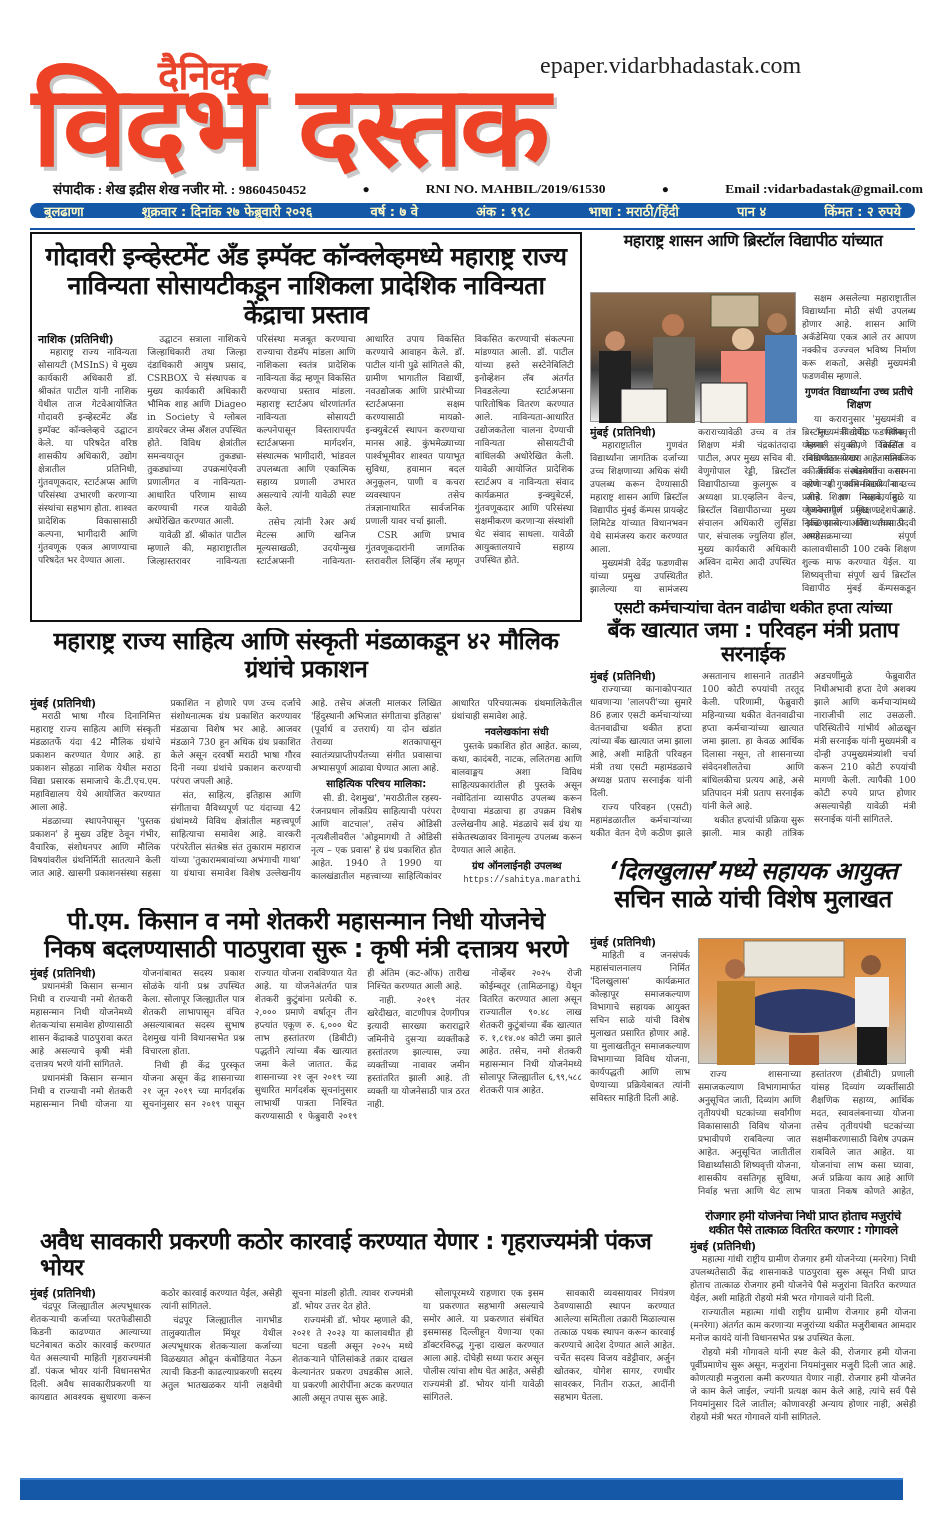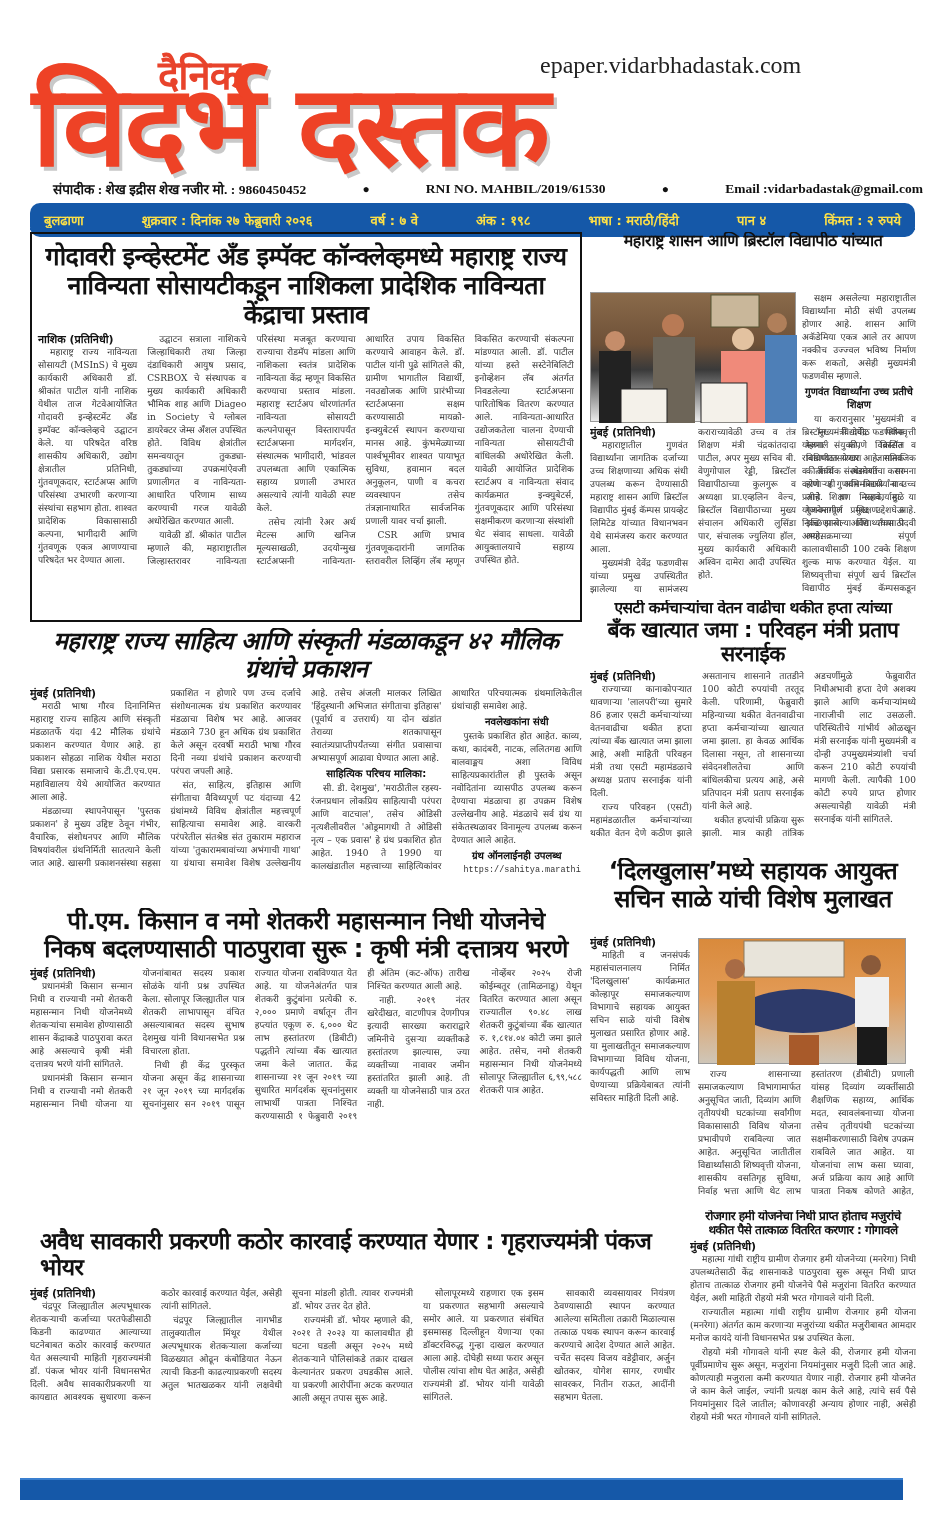--- a/index.html
+++ b/index.html
@@ -5,21 +5,21 @@
   * { box-sizing: border-box; margin: 0; padding: 0; }
   html, body { width: 945px; height: 1518px; background: #fff; overflow: hidden; }
   body { font-family: "DejaVu Serif", serif; color: #222; position: relative; }
 
   .masthead { position: absolute; left: 0; top: 0; width: 945px; height: 230px; }
   .daink { position: absolute; left: 158px; top: 46px; font-family: "DejaVu Sans", sans-serif; font-weight: bold; font-size: 40px; color: #e8432b; letter-spacing: -1px; }
   .brand { position: absolute; left: 32px; top: 70px; font-family: "DejaVu Sans", sans-serif; font-weight: bold; font-size: 112px; line-height: 112px; color: #ee4226; text-shadow: 3px 4px 0 #c9c9c9; letter-spacing: -4px; white-space: nowrap; transform: scaleX(1.05); transform-origin: left; }
   .epaper { position: absolute; left: 540px; top: 52px; font-family: "Liberation Serif", serif; font-size: 24px; color: #222; }
   .infoline { position: absolute; left: 40px; top: 180px; width: 870px; font-family: "Liberation Serif", serif; font-size: 13.5px; color: #111; display: flex; justify-content: space-between; align-items: center; font-weight: bold; margin-left: 13px; }
   .infoline .dot { font-size: 12px; }
-  .bluebar { position: absolute; left: 30px; top: 203px; width: 885px; height: 34px; background: #1558a8; border-radius: 10px; color: #fde047; font-family: "DejaVu Sans", sans-serif; font-size: 13px; display: flex; justify-content: space-between; align-items: center; padding: 0 14px; font-weight: bold; }
+  .bluebar { position: absolute; left: 30px; top: 203px; width: 885px; height: 15px; background: #1558a8; border-radius: 10px; color: #fef9c3; font-family: "DejaVu Sans", sans-serif; font-size: 13px; display: flex; justify-content: space-between; align-items: center; padding: 0 14px; font-weight: bold; }
   .rule { position: absolute; left: 30px; top: 228px; width: 885px; height: 2px; background: #1558a8; }
 
   .story { position: absolute; overflow: hidden; }
   .boxed { border: 2px solid #111; }
   .hl { font-family: "DejaVu Sans", sans-serif; font-weight: bold; color: #111; text-align: center; line-height: 1.15; letter-spacing: -0.5px; }
   .dateline { font-family: "DejaVu Sans", sans-serif; font-weight: bold; font-size: 11px; color: #111; }
   .body { font-size: 9px; line-height: 13px; color: #333; text-align: justify; column-gap: 10px; }
   .body p { text-indent: 12px; margin-bottom: 1px; }
   .sub { font-family: "DejaVu Sans", sans-serif; font-weight: bold; font-size: 10px; text-align: center; color: #111; margin: 2px 0; }
   .photo { position: absolute; border: 1px solid #999; }
@@ -89,21 +89,21 @@
   </div>
   <div class="body" style="position:absolute; left:0; top:194px; width:206px; height:170px; column-count:2;">
     <div class="dateline">मुंबई (प्रतिनिधी)</div>
     <p>महाराष्ट्रातील गुणवंत विद्यार्थ्यांना जागतिक दर्जाच्या उच्च शिक्षणाच्या अधिक संधी उपलब्ध करून देण्यासाठी महाराष्ट्र शासन आणि ब्रिस्टॉल विद्यापीठ मुंबई कॅम्पस प्रायव्हेट लिमिटेड यांच्यात विधानभवन येथे सामंजस्य करार करण्यात आला.</p>
     <p>मुख्यमंत्री देवेंद्र फडणवीस यांच्या प्रमुख उपस्थितीत झालेल्या या सामंजस्य कराराच्यावेळी उच्च व तंत्र शिक्षण मंत्री चंद्रकांतदादा पाटील, अपर मुख्य सचिव बी. वेणुगोपाल रेड्डी, ब्रिस्टॉल विद्यापीठाच्या कुलगुरू व अध्यक्षा प्रा.एव्हलिन वेल्च, ब्रिस्टॉल विद्यापीठाच्या मुख्य संचालन अधिकारी लुसिंडा पार, संचालक ज्युलिया हॉल, मुख्य कार्यकारी अधिकारी अश्विन दामेरा आदी उपस्थित होते.</p>
     <p>मुख्यमंत्री देवेंद्र फडणवीस म्हणाले की, ब्रिस्टॉल विद्यापीठासारख्या जागतिक कीर्तीच्या संस्थेसोबत करार होणे ही अभिमानाची बाब आहे. या सहकार्यामुळे गुणवत्तापूर्ण शिक्षण घेऊ इच्छिणाऱ्या आणि त्यासाठी आहे.</p>
   </div>
 </div>
 
 <div class="story" style="left:30px; top:628px; width:552px; height:272px;">
-  <div class="hl" style="font-size:24px; margin-bottom:4px;font-style:italic;">महाराष्ट्र राज्य साहित्य आणि संस्कृती मंडळाकडून ४२ मौलिक ग्रंथांचे प्रकाशन</div>
+  <div class="hl" style="font-size:24px; margin-bottom:14px;">महाराष्ट्र राज्य साहित्य आणि संस्कृती मंडळाकडून ४२ मौलिक ग्रंथांचे प्रकाशन</div>
   <div class="body" style="column-count:4; height:232px;">
     <div class="dateline">मुंबई (प्रतिनिधी)</div>
     <p>मराठी भाषा गौरव दिनानिमित्त महाराष्ट्र राज्य साहित्य आणि संस्कृती मंडळातर्फे यंदा 42 मौलिक ग्रंथांचे प्रकाशन करण्यात येणार आहे. हा प्रकाशन सोहळा नाशिक येथील मराठा विद्या प्रसारक समाजाचे के.टी.एच.एम. महाविद्यालय येथे आयोजित करण्यात आला आहे.</p>
     <p>मंडळाच्या स्थापनेपासून 'पुस्तक प्रकाशन' हे मुख्य उद्दिष्ट ठेवून गंभीर, वैचारिक, संशोधनपर आणि मौलिक विषयांवरील ग्रंथनिर्मिती सातत्याने केली जात आहे. खासगी प्रकाशनसंस्था सहसा प्रकाशित न होणारे पण उच्च दर्जाचे संशोधनात्मक ग्रंथ प्रकाशित करण्यावर मंडळाचा विशेष भर आहे. आजवर मंडळाने 730 हून अधिक ग्रंथ प्रकाशित केले असून दरवर्षी मराठी भाषा गौरव दिनी नव्या ग्रंथांचे प्रकाशन करण्याची परंपरा जपली आहे.</p>
     <p>संत, साहित्य, इतिहास आणि संगीताचा वैविध्यपूर्ण पट यंदाच्या 42 ग्रंथांमध्ये विविध क्षेत्रांतील महत्त्वपूर्ण साहित्याचा समावेश आहे. वारकरी परंपरेतील संतश्रेष्ठ संत तुकाराम महाराज यांच्या 'तुकारामबावांच्या अभंगाची गाथा' या ग्रंथाचा समावेश विशेष उल्लेखनीय आहे. तसेच अंजली मालकर लिखित 'हिंदुस्थानी अभिजात संगीताचा इतिहास' (पूर्वार्ध व उत्तरार्ध) या दोन खंडांत तेराव्या शतकापासून स्वातंत्र्यप्राप्तीपर्यंतच्या संगीत प्रवासाचा अभ्यासपूर्ण आढावा घेण्यात आला आहे.</p>
     <div class="sub">साहित्यिक परिचय मालिका:</div>
     <p>सी. डी. देशमुख', 'मराठीतील रहस्य-रंजनप्रधान लोकप्रिय साहित्याची परंपरा आणि वाटचाल', तसेच ओडिसी नृत्यशैलीवरील 'ओड्रमागधी ते ओडिसी नृत्य – एक प्रवास' हे ग्रंथ प्रकाशित होत आहेत. 1940 ते 1990 या कालखंडातील महत्त्वाच्या साहित्यिकांवर आधारित परिचयात्मक ग्रंथमालिकेतील ग्रंथांचाही समावेश आहे.</p>
     <div class="sub">नवलेखकांना संधी</div>
     <p>पुस्तके प्रकाशित होत आहेत. काव्य, कथा, कादंबरी, नाटक, ललितगद्य आणि बालवाङ्मय अशा विविध साहित्यप्रकारांतील ही पुस्तके असून नवोदितांना व्यासपीठ उपलब्ध करून देण्याचा मंडळाचा हा उपक्रम विशेष उल्लेखनीय आहे. मंडळाचे सर्व ग्रंथ या संकेतस्थळावर विनामूल्य उपलब्ध करून देण्यात आले आहेत.</p>
     <div class="sub">ग्रंथ ऑनलाईनही उपलब्ध</div>
@@ -116,21 +116,21 @@
   <div class="hl" style="font-size:21px; margin-bottom:4px;">बँक खात्यात जमा : परिवहन मंत्री प्रताप सरनाईक</div>
   <div class="body" style="column-count:3; height:196px;">
     <div class="dateline">मुंबई (प्रतिनिधी)</div>
     <p>राज्याच्या कानाकोपऱ्यात धावणाऱ्या 'लालपरी'च्या सुमारे 86 हजार एसटी कर्मचाऱ्यांच्या वेतनवाढीचा थकीत हप्ता त्यांच्या बँक खात्यात जमा झाला आहे, अशी माहिती परिवहन मंत्री तथा एसटी महामंडळाचे अध्यक्ष प्रताप सरनाईक यांनी दिली.</p>
     <p>राज्य परिवहन (एसटी) महामंडळातील कर्मचाऱ्यांच्या थकीत वेतन देणे कठीण झाले असतानाच शासनाने तातडीने 100 कोटी रुपयांची तरतूद केली. परिणामी, फेब्रुवारी महिन्याच्या थकीत वेतनवाढीचा हप्ता कर्मचाऱ्यांच्या खात्यात जमा झाला. हा केवळ आर्थिक दिलासा नसून, तो शासनाच्या संवेदनशीलतेचा आणि बांधिलकीचा प्रत्यय आहे, असे प्रतिपादन मंत्री प्रताप सरनाईक यांनी केले आहे.</p>
     <p>थकीत हप्त्यांची प्रक्रिया सुरू झाली. मात्र काही तांत्रिक अडचणींमुळे फेब्रुवारीत निधीअभावी हप्ता देणे अशक्य झाले आणि कर्मचाऱ्यांमध्ये नाराजीची लाट उसळली. परिस्थितीचे गांभीर्य ओळखून मंत्री सरनाईक यांनी मुख्यमंत्री व दोन्ही उपमुख्यमंत्र्यांशी चर्चा करून 210 कोटी रुपयांची मागणी केली. त्यापैकी 100 कोटी रुपये प्राप्त होणार असल्याचेही यावेळी मंत्री सरनाईक यांनी सांगितले.</p>
   </div>
 </div>
 
 <div class="story" style="left:590px; top:858px; width:326px; height:346px;">
-  <div class="hl" style="font-size:24px;">‘दिलखुलास’मध्ये सहायक आयुक्त</div>
+  <div class="hl" style="font-size:24px;font-style:italic;">‘दिलखुलास’मध्ये सहायक आयुक्त</div>
   <div class="hl" style="font-size:24px;">सचिन साळे यांची विशेष मुलाखत</div>
   <div class="body" style="position:absolute; left:0; top:78px; width:100px; height:266px;">
     <div class="dateline">मुंबई (प्रतिनिधी)</div>
     <p>माहिती व जनसंपर्क महासंचालनालय निर्मित 'दिलखुलास' कार्यक्रमात कोल्हापूर समाजकल्याण विभागाचे सहायक आयुक्त सचिन साळे यांची विशेष मुलाखत प्रसारित होणार आहे. या मुलाखतीतून समाजकल्याण विभागाच्या विविध योजना, कार्यपद्धती आणि लाभ घेण्याच्या प्रक्रियेबाबत त्यांनी सविस्तर माहिती दिली आहे.</p>
   </div>
   <div class="photo" style="left:108px; top:80px; width:208px; height:126px; background:linear-gradient(180deg,#d98a3c 0%,#e29a55 45%,#cfc6b8 100%);">
     <svg width="208" height="126">
       <rect x="45" y="2" width="100" height="36" fill="#e8e4da" stroke="#8a7a60"></rect>
       <ellipse cx="104" cy="72" rx="62" ry="22" fill="#2d3a6a"></ellipse>
       <circle cx="36" cy="30" r="10" fill="#a86b45"></circle>

